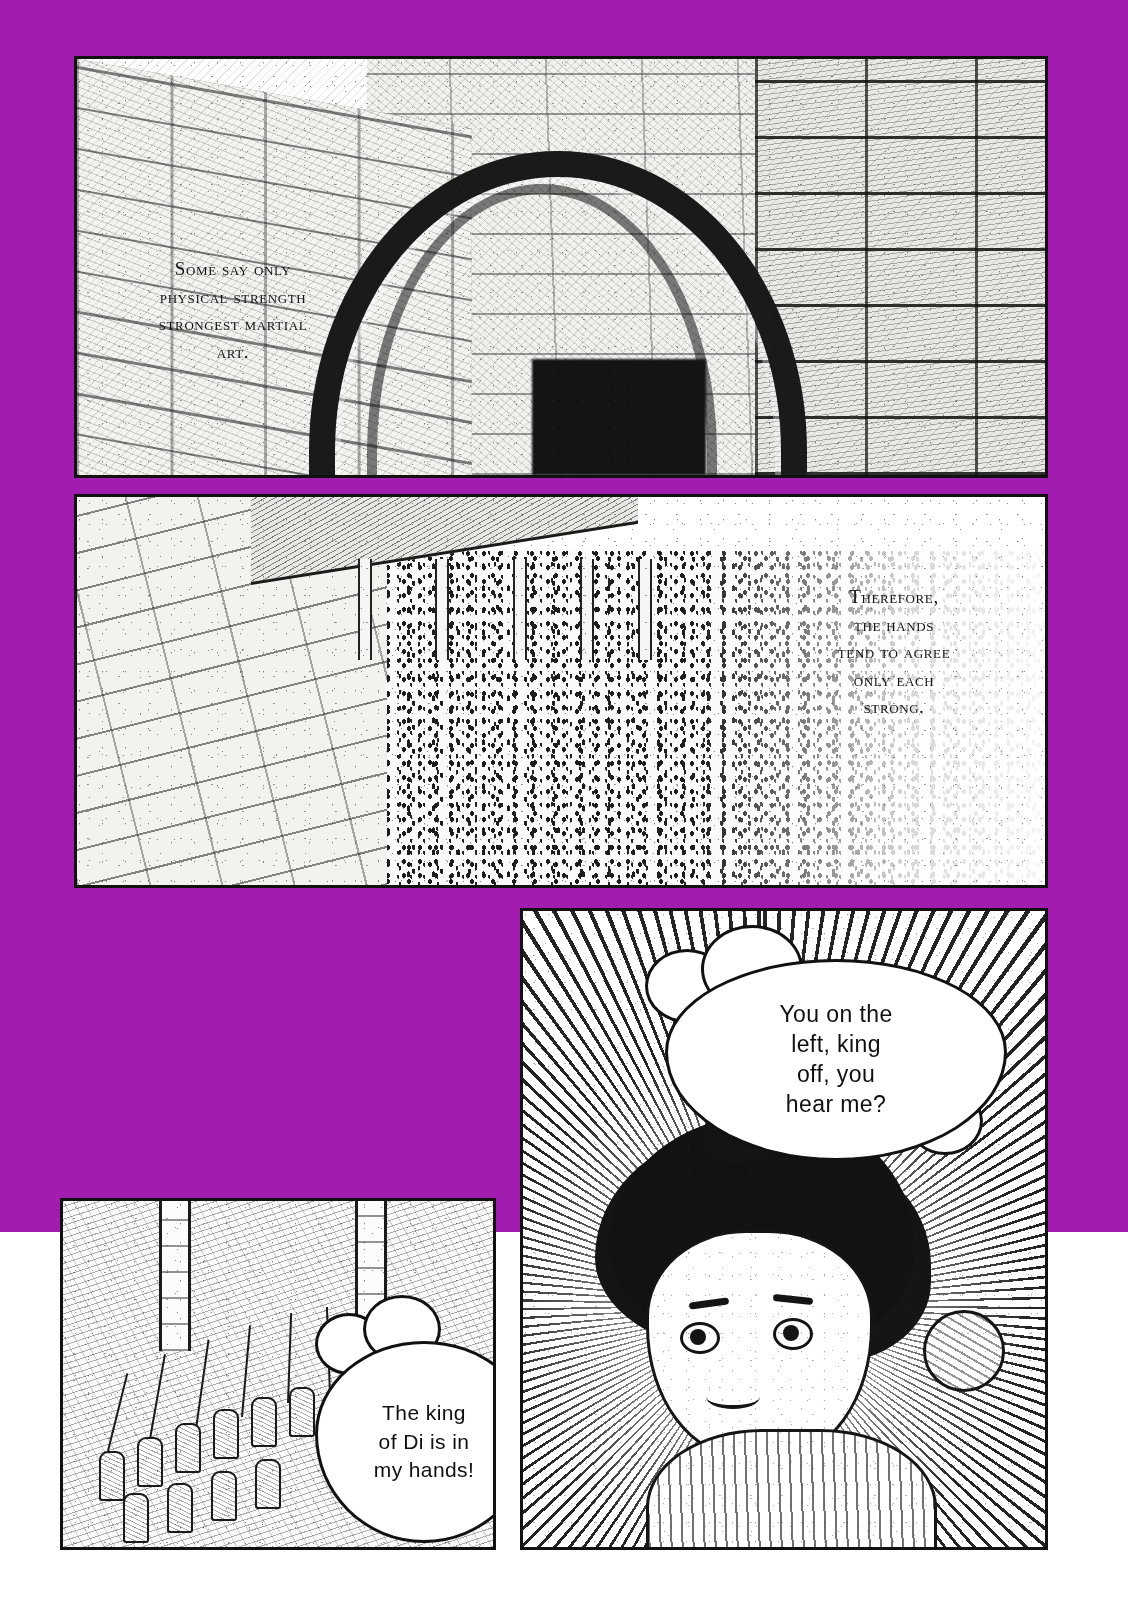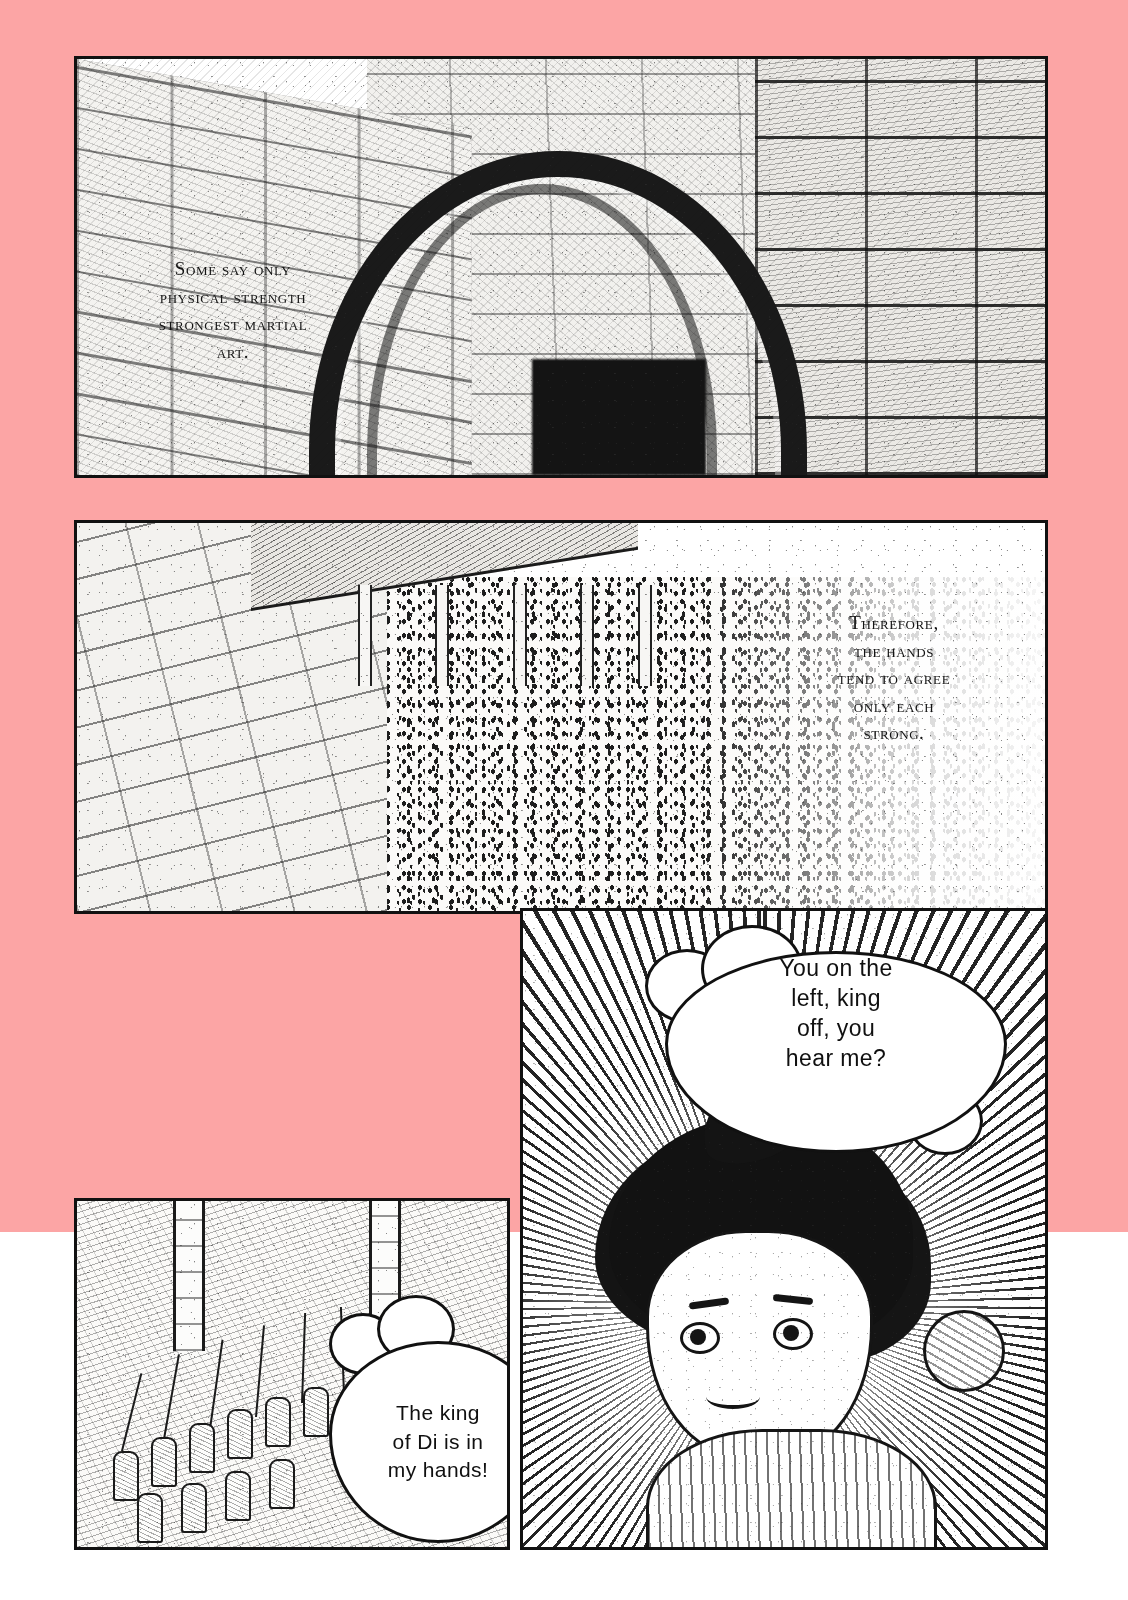--- a/index.html
+++ b/index.html
@@ -13,21 +13,21 @@
     position: relative;
     font-family: "Liberation Serif", serif;
     overflow: hidden;
   }
 
   .page {
     position: absolute;
     left: 0; top: 0;
     width: 1128px;
     height: 1232px;
-    background: #fca5a5;
+    background: #a21caf;
   }
 
   .panel {
     position: absolute;
     border: 3px solid #111;
     background: #ffffff;
     overflow: hidden;
   }
 
   
@@ -342,21 +342,21 @@
     <div class="tex speck"></div>
 
     <div class="caption-text" style="left:22px; top:196px; width:268px;">
       <div>Some say only</div>
       <div>physical strength</div>
       <div>strongest martial</div>
       <div>art.</div>
     </div>
   </div>
 
-  <div class="panel" style="left:74px; top:520px; width:968px; height:388px;">
+  <div class="panel" style="left:74px; top:494px; width:968px; height:388px;">
     <div class="crowd"></div>
     <div class="stand-wall"></div>
     <div class="roof"></div>
     <div class="pillar" style="left:29%;"></div>
     <div class="pillar" style="left:37%;"></div>
     <div class="pillar" style="left:45%;"></div>
     <div class="pillar" style="left:52%;"></div>
     <div class="pillar" style="left:58%;"></div>
     <div class="crowd-fade"></div>
     <div class="tex speck"></div>
@@ -364,21 +364,21 @@
     <div class="caption-text" style="right:20px; top:86px; width:262px;">
       <div>Therefore,</div>
       <div>the hands</div>
       <div>tend to agree</div>
       <div>only each</div>
       <div>strong.</div>
     </div>
   </div>
 
 
-  <div class="panel" style="left:74px; top:1198px; width:430px; height:346px;">
+  <div class="panel" style="left:60px; top:1198px; width:430px; height:346px;">
     <div class="wall-top"></div>
     <div class="column" style="left:96px; top:0; height:150px;"></div>
     <div class="column" style="left:292px; top:0; height:120px;"></div>
 
     <div class="spear" style="left:44px; top:170px; height:80px; transform:rotate(14deg);"></div>
     <div class="spear" style="left:86px; top:152px; height:86px; transform:rotate(10deg);"></div>
     <div class="spear" style="left:132px; top:138px; height:90px; transform:rotate(8deg);"></div>
     <div class="spear" style="left:178px; top:124px; height:92px; transform:rotate(5deg);"></div>
     <div class="spear" style="left:224px; top:112px; height:90px; transform:rotate(2deg);"></div>
     <div class="spear" style="left:266px; top:106px; height:88px; transform:rotate(-2deg);"></div>
@@ -422,21 +422,21 @@
         <div class="mouth" style="left:26%; top:68%;"></div>
       </div>
       <div class="girl-bun"></div>
       <div class="collar"></div>
     </div>
     <div class="tex speck" style="opacity:.4"></div>
 
     <div class="cloud-lobe" style="left:122px; top:38px; width:78px; height:68px;"></div>
     <div class="cloud-lobe" style="left:178px; top:14px; width:96px; height:82px;"></div>
     <div class="cloud-lobe" style="left:384px; top:176px; width:70px; height:62px;"></div>
-    <div class="bubble bubble-cloud" style="left:142px; top:40px; width:336px; height:196px; display:flex; align-items:flex-start; justify-content:center;">
+    <div class="bubble bubble-cloud" style="left:142px; top:48px; width:336px; height:196px; display:flex; align-items:center; justify-content:center;">
       <div class="bubble-text" style="font-size:23px; line-height:1.3;">
         <div>You on the</div>
         <div>left, king</div>
         <div>off, you</div>
         <div>hear me?</div>
       </div>
     </div>
   </div>
 
 </div>

